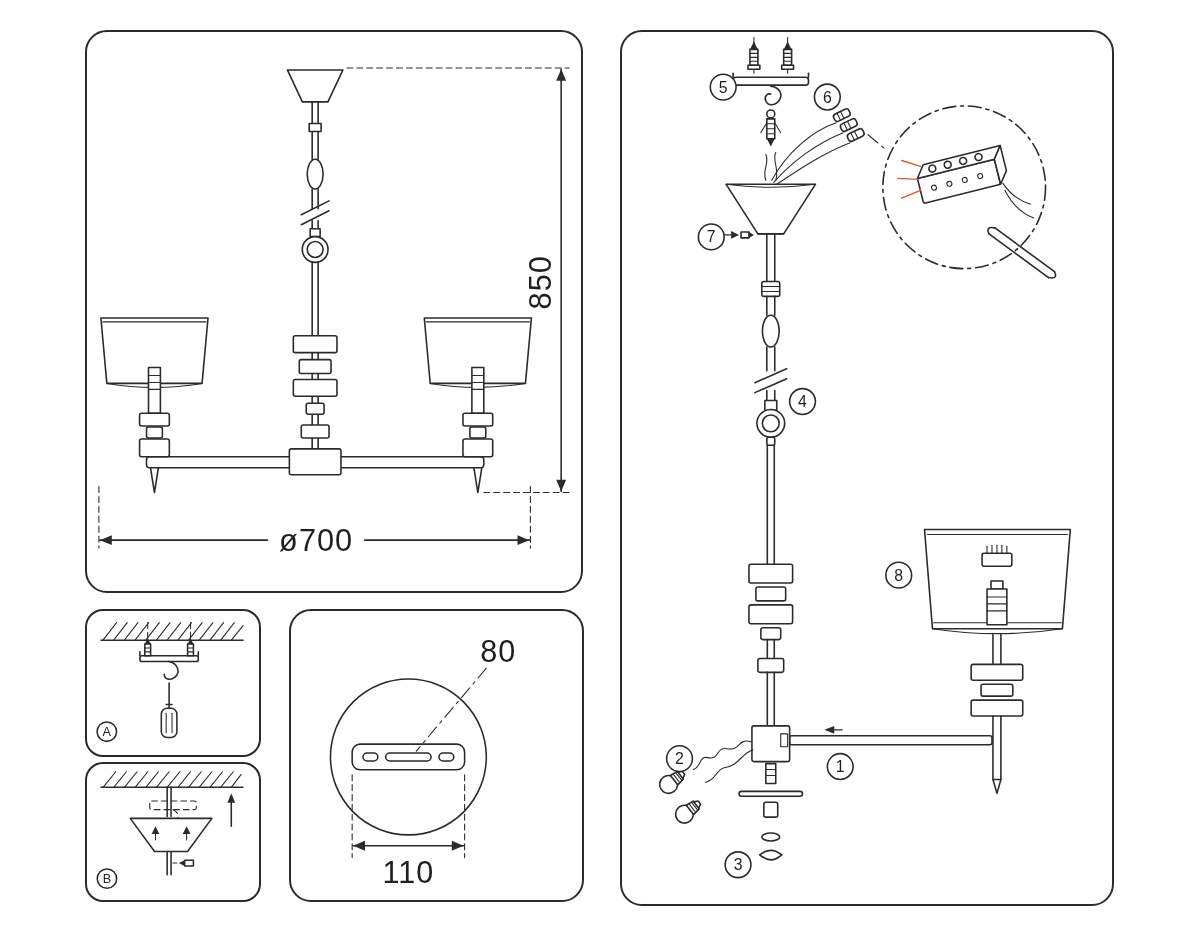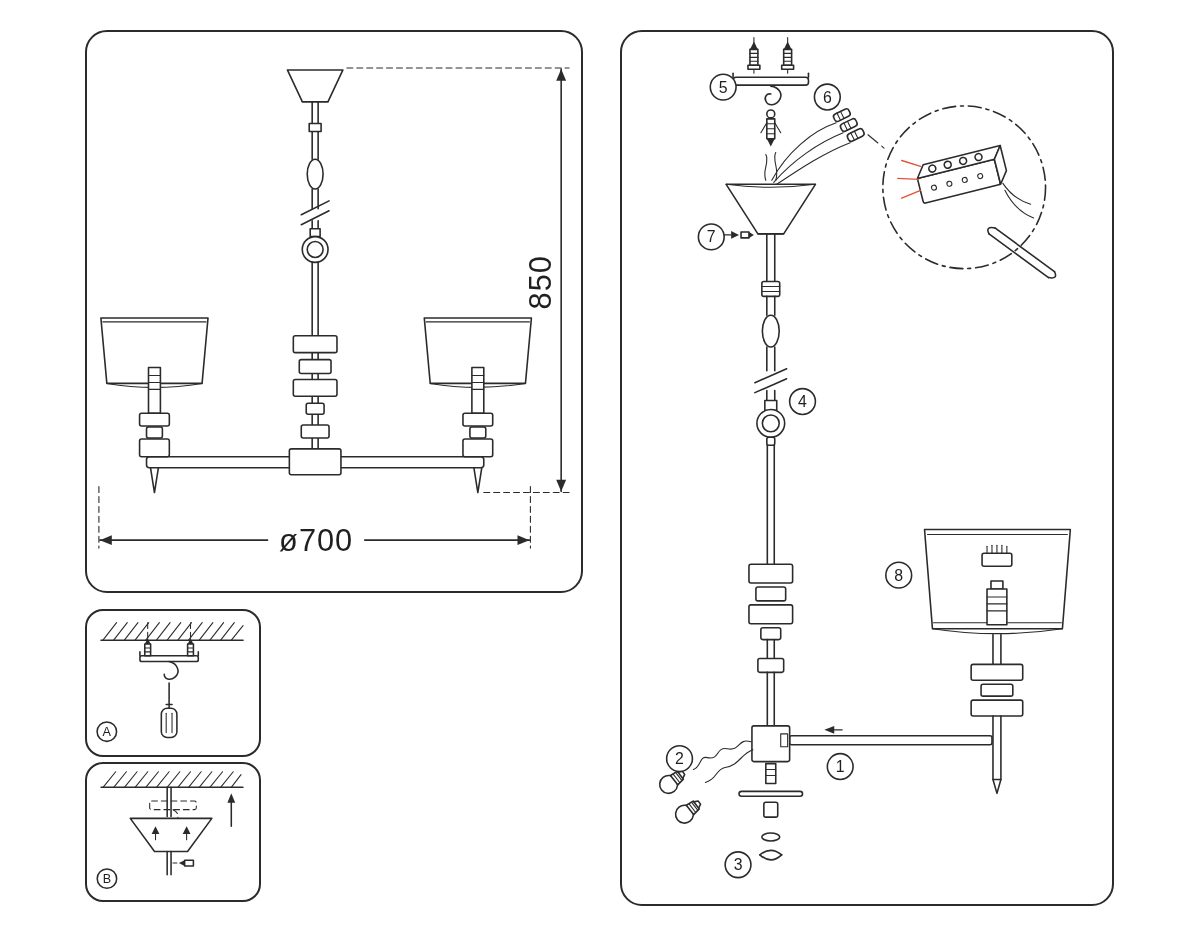--- a/index.html
+++ b/index.html
@@ -192,20 +192,43 @@
         <g>
           <line x1="148" y1="64" x2="148" y2="34"></line>
           <polygon class="solidfill" points="148,30 144,40 152,40"></polygon>
         </g>
         <circle class="wf" cx="20" cy="118" r="10"></circle>
       </g>
       <text class="label-text" x="20" y="118" text-anchor="middle" dominant-baseline="central">B</text>
     </svg>
   </div>
 
+  <div class="panel" style="left:289px;top:609px;width:295px;height:293px;">
+    <svg viewBox="0 0 295 293">
+      <g class="draw">
+        <circle cx="119" cy="148" r="79"></circle>
+        <g>
+          <rect class="wf" x="62" y="135" width="114" height="26" rx="8"></rect>
+          <rect x="73" y="144" width="15" height="8" rx="4"></rect>
+          <rect x="96" y="144" width="46" height="8" rx="4"></rect>
+          <rect x="150" y="144" width="15" height="8" rx="4"></rect>
+        </g>
+        <path class="dashdot thin" d="M198,58 L127,142"></path>
+        <g>
+          <line class="dash thin" x1="62" y1="166" x2="62" y2="250"></line>
+          <line class="dash thin" x1="176" y1="166" x2="176" y2="250"></line>
+          <line x1="63" y1="238" x2="175" y2="238"></line>
+          <polygon class="solidfill" points="63,238 75,233 75,243"></polygon>
+          <polygon class="solidfill" points="175,238 163,233 163,243"></polygon>
+        </g>
+      </g>
+      <text class="dim-text" x="210" y="52" text-anchor="middle">80</text>
+      <text class="dim-text" x="119" y="276" text-anchor="middle">110</text>
+    </svg>
+  </div>
 
   <div class="panel" style="left:620px;top:30px;width:494px;height:876px;">
     <svg viewBox="0 0 494 876">
       <g class="draw">
 
         <g>
           <line class="dash thin" x1="133" y1="4" x2="133" y2="44"></line>
           <line class="dash thin" x1="167" y1="4" x2="167" y2="44"></line>
           <g>
             <polygon class="solidfill" points="133,8 129,16 137,16"></polygon>

